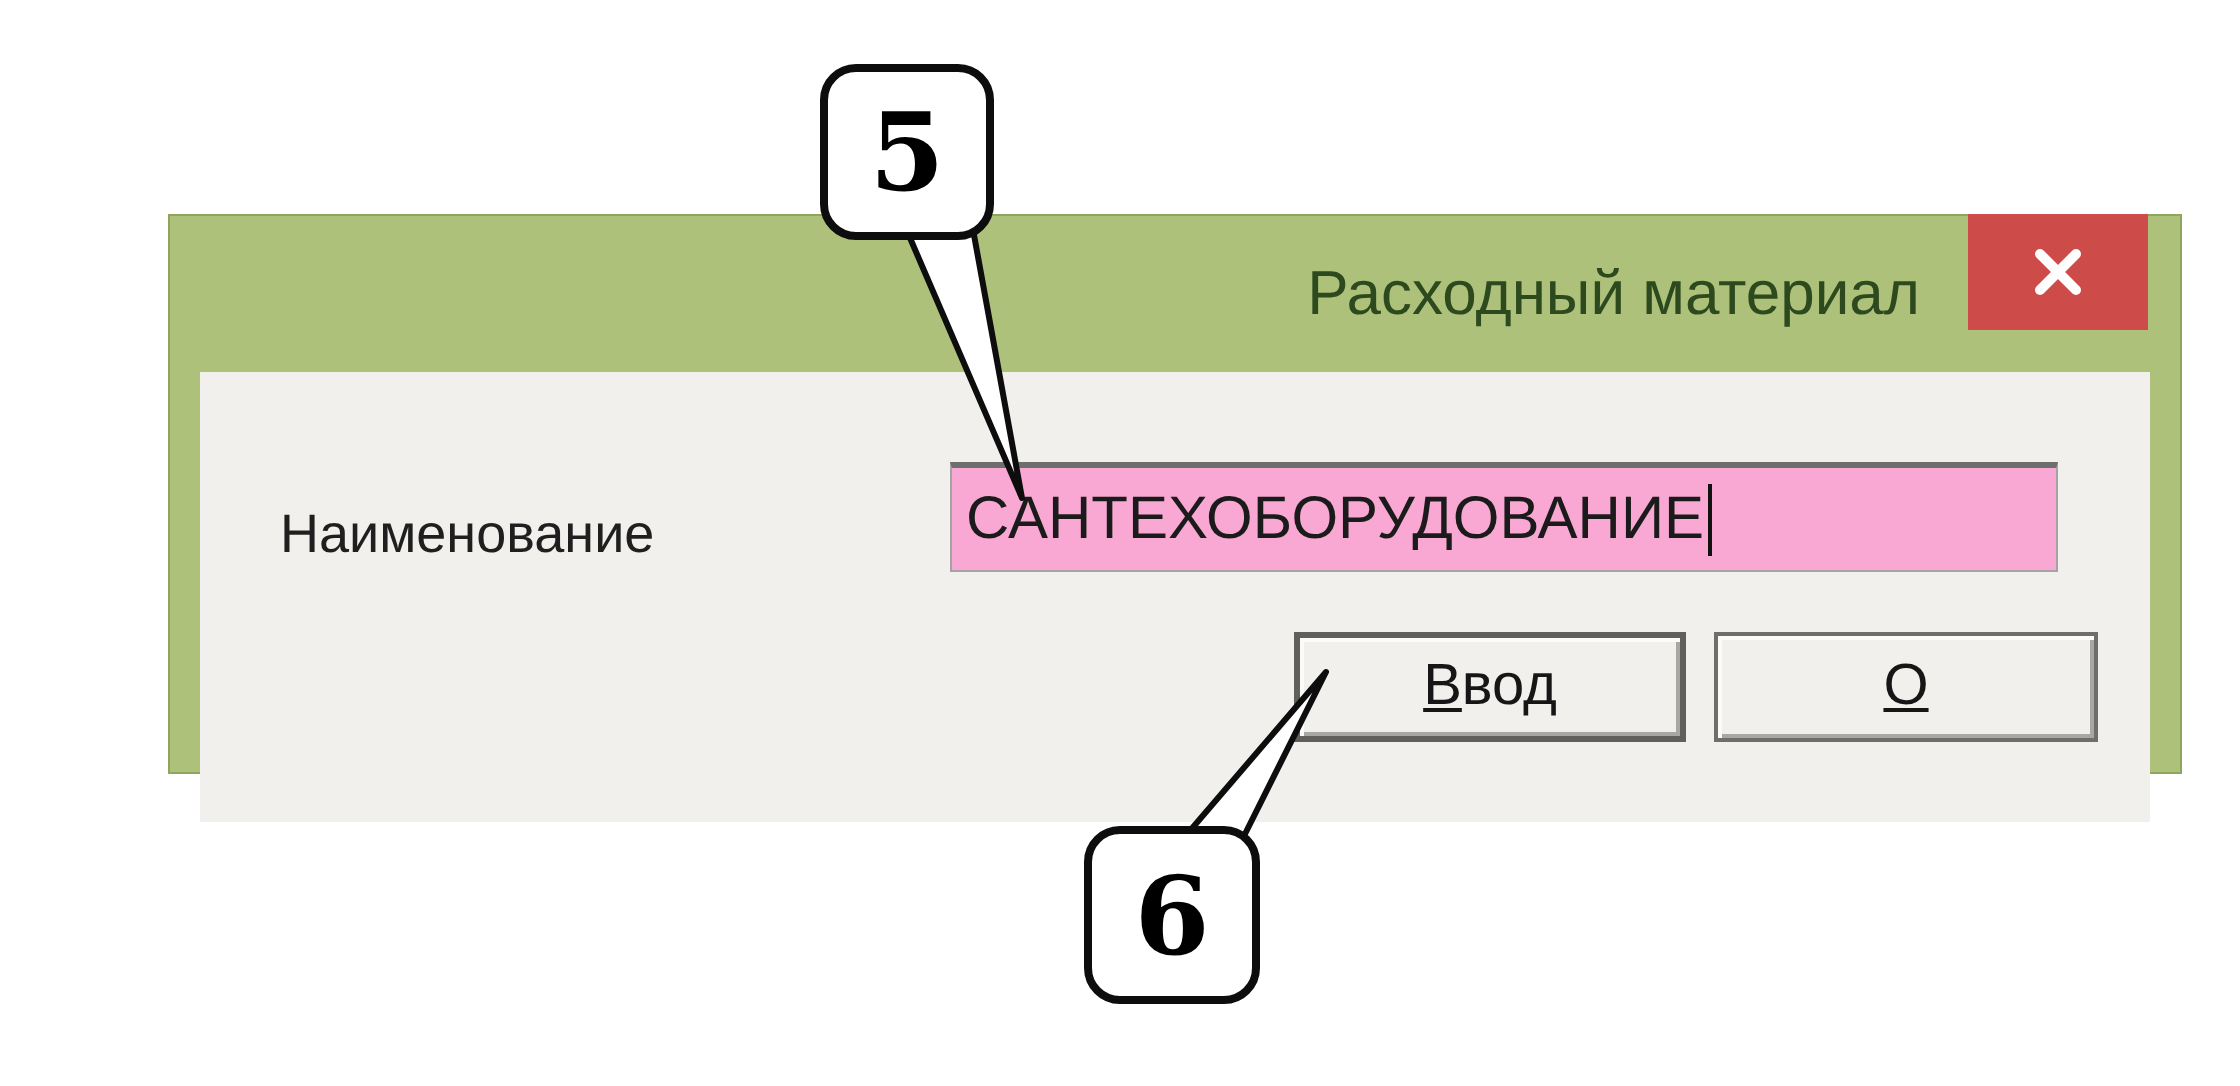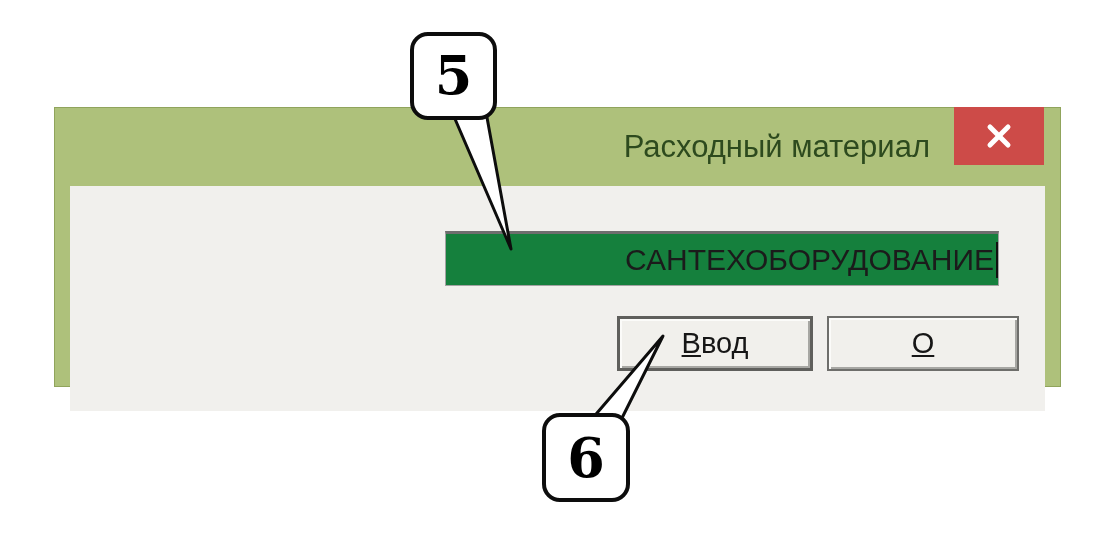--- a/index.html
+++ b/index.html
@@ -8,36 +8,36 @@
     --title_text:#2d4a1e;
     --close_red:#cd4b48;
     --panel_gray:#f1f0ed;
   }
   *{margin:0;padding:0;box-sizing:border-box;}
   html,body{width:1120px;height:543px;background:#ffffff;overflow:hidden;
     font-family:"Liberation Sans",sans-serif;}
   .stage{position:relative;width:1120px;height:543px;background:#ffffff;}
 
   
-  .dialog{position:absolute;left:54px;top:107px;width:1007px;height:280px;
+  .dialog{position:absolute;left:84px;top:107px;width:1007px;height:280px;
     background:var(--frame_green);border:1px solid var(--frame_edge);z-index:1;}
   .titlebar{position:absolute;left:0;top:0;width:100%;height:78px;}
   .title{position:absolute;right:130px;top:22px;font-size:31px;line-height:34px;
     color:var(--title_text);white-space:nowrap;}
   .close-btn{position:absolute;left:899px;top:-1px;width:90px;height:58px;
     background:var(--close_red);display:flex;align-items:center;justify-content:center;
     cursor:default;}
   .panel{position:absolute;left:15px;top:78px;width:975px;height:225px;
     background:var(--panel_gray);}
   .field-label{position:absolute;left:40px;top:66px;font-size:27px;color:#1f1f1f;
     white-space:nowrap;}
   .text-input{position:absolute;left:375px;top:45px;width:554px;height:55px;
-    background:#15803d;border:1px solid #a3a3a3;border-top:3px solid #6e6e6e;
+    background:#f9a8d4;border:1px solid #a3a3a3;border-top:3px solid #6e6e6e;
     display:flex;align-items:center;padding-left:7px;font-size:30px;color:#1b1b1b;
-    white-space:nowrap;overflow:hidden;justify-content:flex-end;}
+    white-space:nowrap;overflow:hidden;}
   .caret{display:inline-block;width:2px;height:36px;background:#111;margin-left:2px;}
   .btn{position:absolute;top:130px;height:55px;background:#f1f0ec;
     border:2px solid #6e6e6b;
     box-shadow:inset 2px 2px 0 #fbfbf9, inset -2px -2px 0 #a7a7a3;
     display:flex;align-items:center;justify-content:center;
     font-size:29px;color:#161616;font-family:"Liberation Sans",sans-serif;
     white-space:nowrap;cursor:default;}
   .btn .u{text-decoration:underline;}
   .btn-enter{left:547px;width:196px;border:3px solid #5f5f5c;}
   .btn-cancel{left:757px;width:192px;}
@@ -62,20 +62,21 @@
       <span class="title">Расходный материал</span>
       <div class="close-btn">
         <svg width="26" height="26" viewBox="0 0 26 26">
           <line x1="4" y1="4" x2="22" y2="22" stroke="#ffffff" stroke-width="5" stroke-linecap="round"></line>
           <line x1="22" y1="4" x2="4" y2="22" stroke="#ffffff" stroke-width="5" stroke-linecap="round"></line>
         </svg>
       </div>
     </div>
 
     <div class="panel">
+      <span class="field-label">Наименование</span>
 
       <div class="text-input">
         <span>САНТЕХОБОРУДОВАНИЕ</span>
           <span class="caret"></span>
       </div>
 
       <div class="btn btn-enter">
         <span class="u">В</span>
           <span>вод</span>
       </div>

